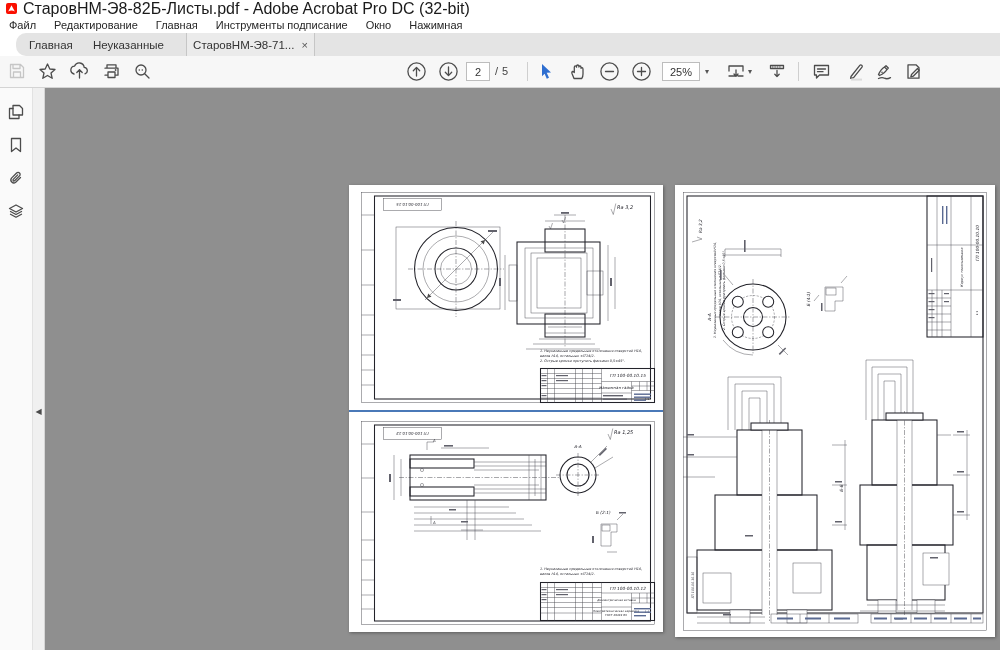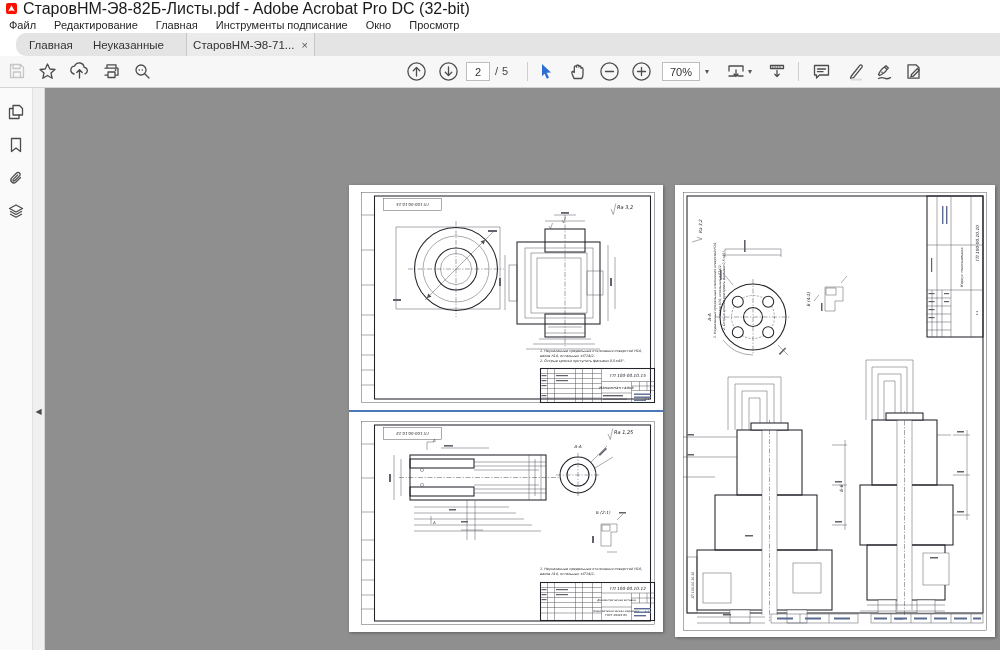--- a/index.html
+++ b/index.html
@@ -71,21 +71,21 @@
     </div>
     <span>СтаровНМ-Э8-82Б-Листы.pdf - Adobe Acrobat Pro DC (32-bit)</span>
   </div>
 
   <div id="menubar">
     <span>Файл</span>
     <span>Редактирование</span>
     <span>Главная</span>
     <span>Инструменты подписание</span>
     <span>Окно</span>
-    <span>Просмотр</span>
+    <span>Нажимная</span>
   </div>
 
   <div id="tabbar">
     <div class="tab-plain" style="left:13px;">
       <span>Главная</span>
       </div>
     <div class="tab-plain" style="left:77px;">
       <span>Неуказанные</span>
       </div>
     <div id="doc-tab">
@@ -162,21 +162,21 @@
           <path class="ic" d="M6.5 10.5 h8"></path>
         </svg>
       </div>
     <div class="tbtn" style="left:627px;">
       <svg width="21" height="21" viewBox="0 0 21 21">
           <circle class="ic" cx="10.5" cy="10.5" r="8.6"></circle>
           <path class="ic" d="M6.5 10.5 h8 M10.5 6.5 v8"></path>
         </svg>
       </div>
     <div class="tfield" style="left:662px;width:36px;">
-      <span>70%</span>
+      <span>25%</span>
       </div>
     <div class="caret" style="left:701px;">▾</div>
     <div class="tbtn" style="left:722px;">
       <svg width="20" height="20" viewBox="0 0 20 20">
           <path class="ic" d="M3 5 h14 M3 5 v5 M17 5 v5 M3 15 h6 M12 15 h5 M10 9 v6 M8 13 L10 15.3 L12 13"></path>
         </svg>
       </div>
     <div class="caret" style="left:744px;">▾</div>
     <div class="tbtn" style="left:763px;">
       <svg width="20" height="20" viewBox="0 0 20 20">

